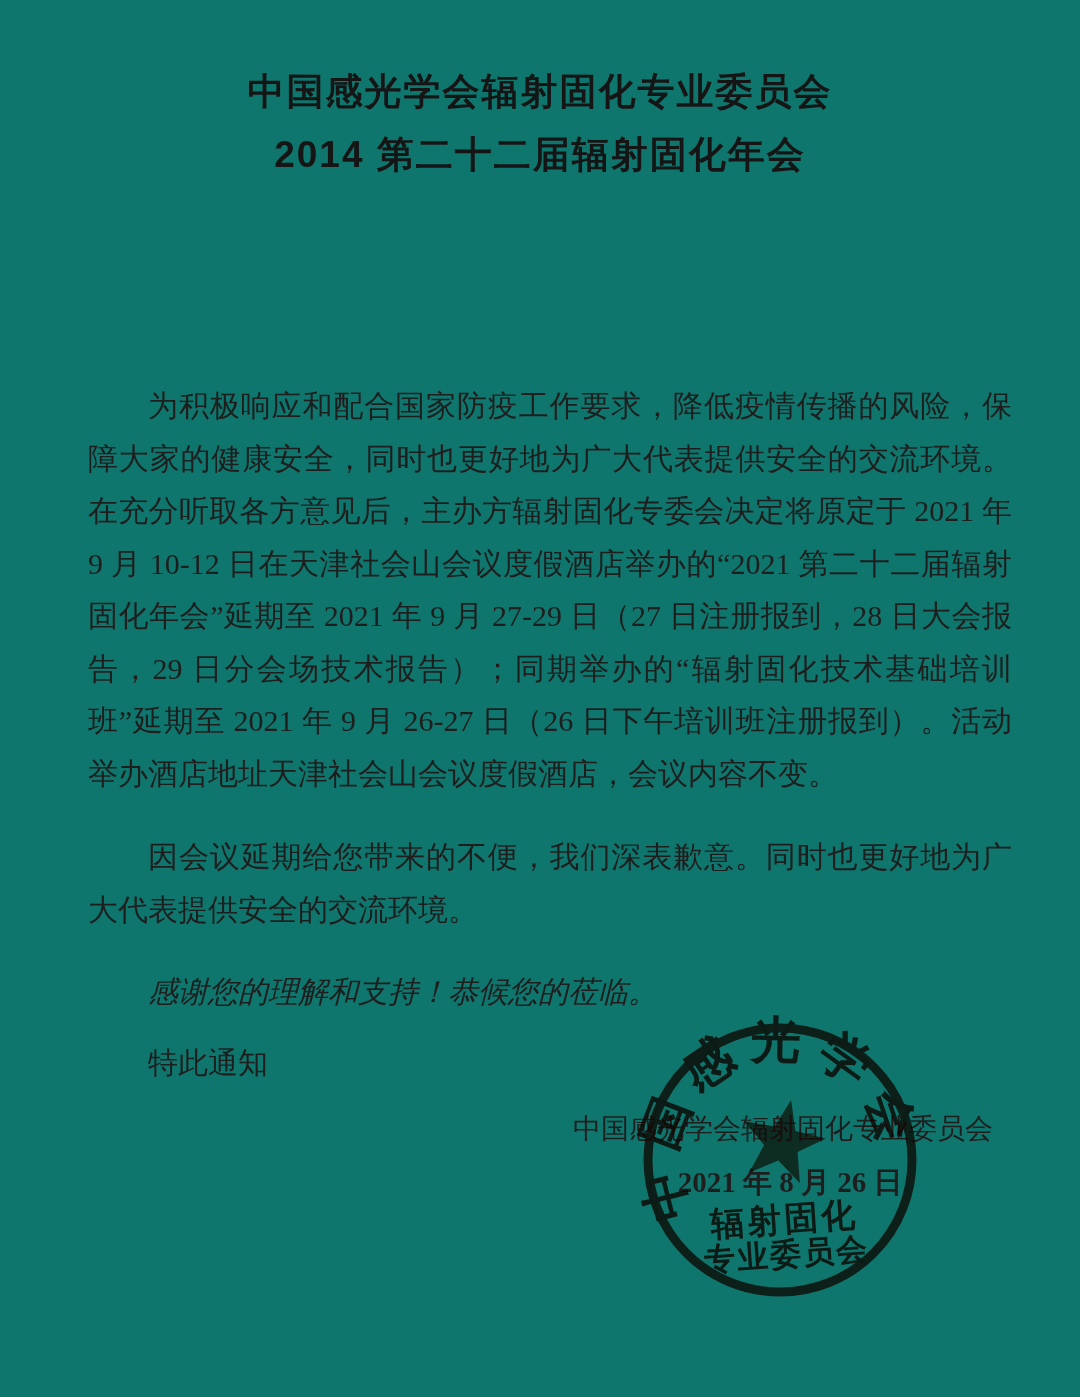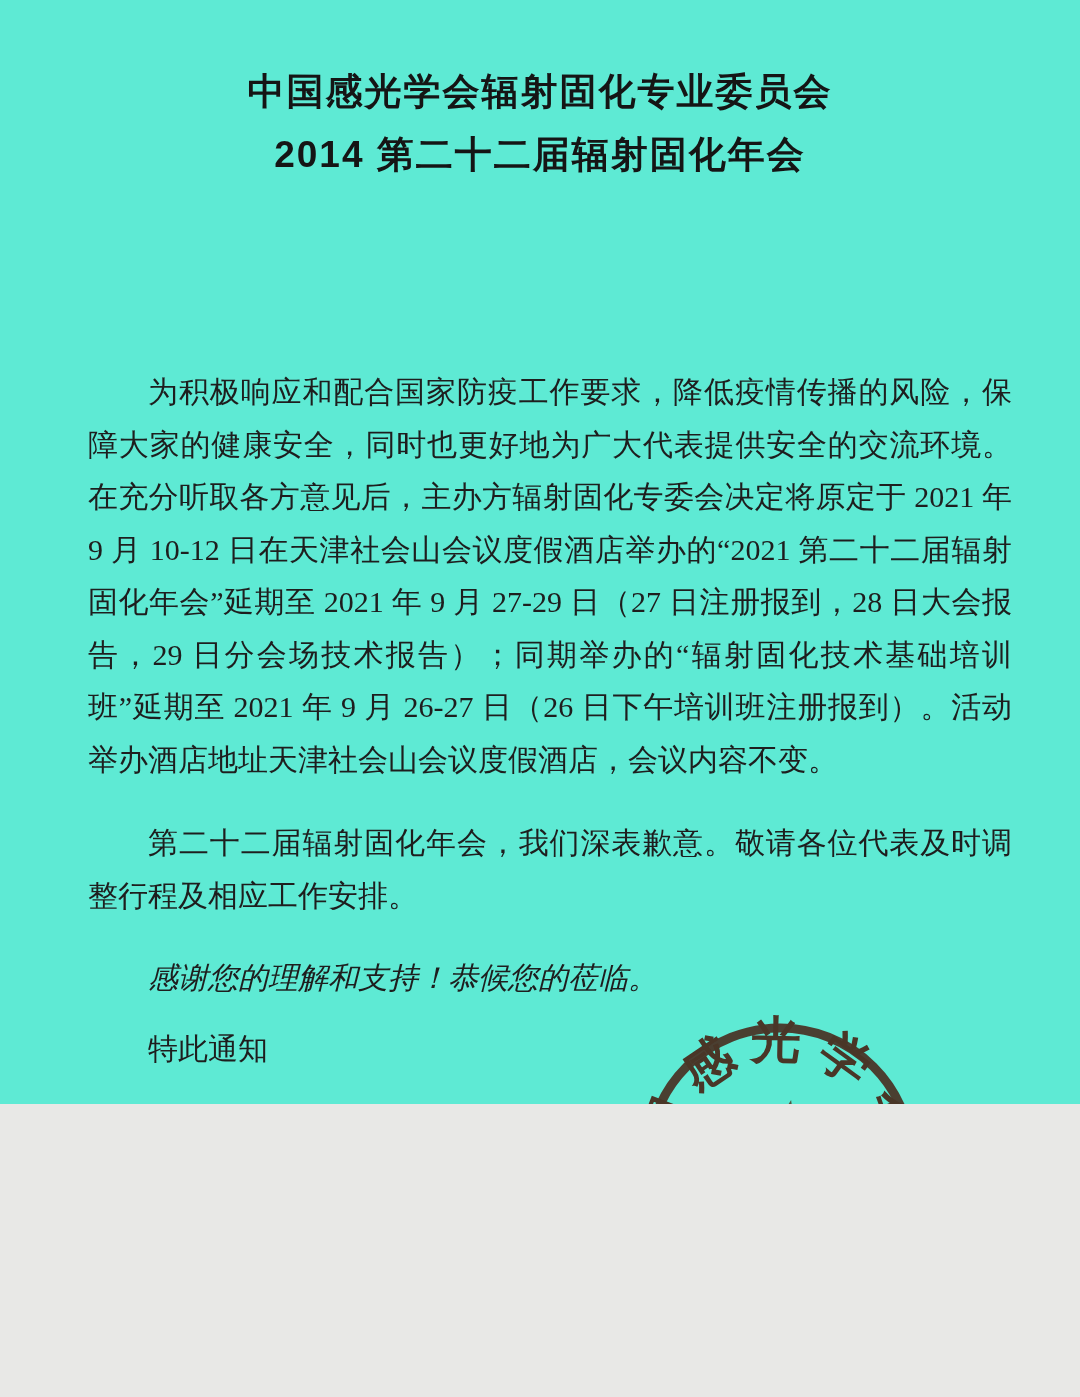--- a/index.html
+++ b/index.html
@@ -3,23 +3,23 @@
 <meta charset="utf-8">
 <style>
   html, body {
     margin: 0;
     padding: 0;
     background: #e8e8e6;
   }
   .page {
     position: relative;
     width: 1080px;
-    height: 1104px;
+    height: 1397px;
     margin: 0 auto;
-    background: #5eead4;
+    background: #0f766e;
     overflow: hidden;
     color: #1c1c1c;
   }
   
   .doc-header {
     position: absolute;
     top: 60px;
     left: 0;
     right: 0;
     text-align: center;
@@ -34,21 +34,21 @@
   }
   .subject-line {
     margin-top: 6px;
     font-size: 38px;
     line-height: 66px;
     letter-spacing: 3px;
   }
   
   .doc-body {
     position: absolute;
-    top: 366px;
+    top: 380px;
     left: 88px;
     width: 924px;
     font-family: "Liberation Serif", "DejaVu Serif", serif;
     font-size: 30px;
     line-height: 52.5px;
     color: #1e1e1e;
     text-align: justify;
   }
   .doc-body p {
     margin: 0;
@@ -104,21 +104,21 @@
 
 <div class="page">
 
   <header class="doc-header">
     <div class="title-line">中国感光学会辐射固化专业委员会</div>
     <div class="title-line">2014 第二十二届辐射固化年会</div>
   </header>
 
   <main class="doc-body">
     <p class="para-1">为积极响应和配合国家防疫工作要求，降低疫情传播的风险，保障大家的健康安全，同时也更好地为广大代表提供安全的交流环境。在充分听取各方意见后，主办方辐射固化专委会决定将原定于 2021 年 9 月 10-12 日在天津社会山会议度假酒店举办的“2021 第二十二届辐射固化年会”延期至 2021 年 9 月 27-29 日（27 日注册报到，28 日大会报告，29 日分会场技术报告）；同期举办的“辐射固化技术基础培训班”延期至 2021 年 9 月 26-27 日（26 日下午培训班注册报到）。活动举办酒店地址天津社会山会议度假酒店，会议内容不变。</p>
-    <p class="para-2">第二十二届辐射固化年会，我们深表歉意。敬请各位代表及时调整行程及相应工作安排。</p>
+    <p class="para-2">因会议延期给您带来的不便，我们深表歉意。同时也更好地为广大代表提供安全的交流环境。</p>
     <p class="para-3">感谢您的理解和支持！恭候您的莅临。</p>
     <p class="para-4">特此通知</p>
   </main>
 
   <div class="signature-line">中国感光学会辐射固化专业委员会</div>
   <div class="date-line">2021 年 8 月 26 日</div>
 
   <svg class="stamp" viewBox="0 0 310 310" xmlns="http://www.w3.org/2000/svg">
 
     <circle cx="155" cy="155" r="132" fill="none" stroke="#c1291d" stroke-width="9" opacity="0.95"></circle>

